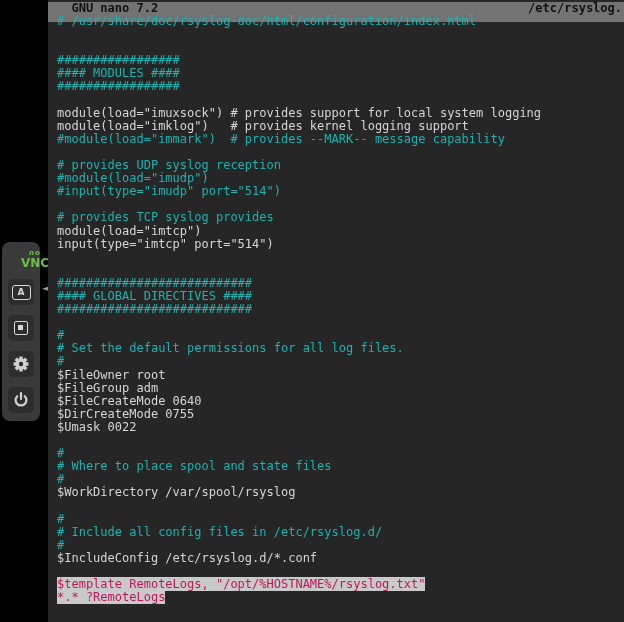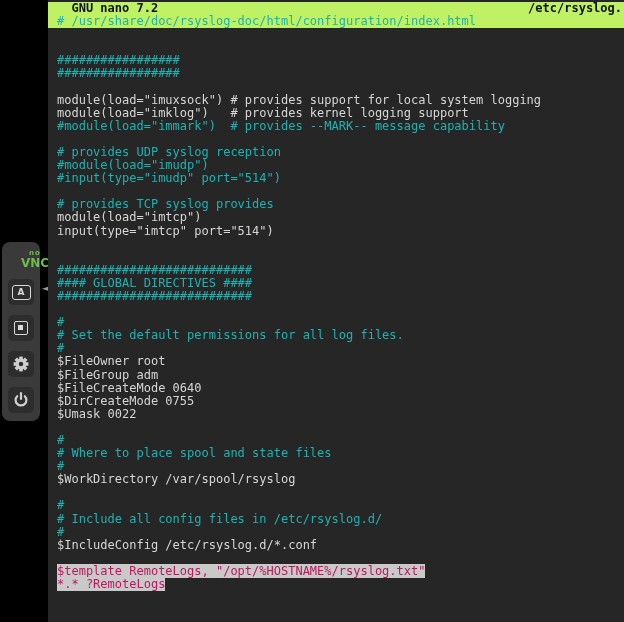--- a/index.html
+++ b/index.html
@@ -3,21 +3,21 @@
 <meta charset="utf-8">
 <style>
   html,body{margin:0;padding:0;}
   body{
     width:624px;height:622px;background:#000;position:relative;overflow:hidden;
     font-family:"DejaVu Sans Mono",monospace;
   }
   .sidebar-strip{position:absolute;left:0;top:0;width:48px;height:622px;background:#000;}
   .terminal{position:absolute;left:48px;top:0;width:576px;height:622px;background:#262626;}
   .titlebar{
-    position:absolute;left:0;top:2px;width:100%;height:26px;background:#bef264;color:#111;
+    position:absolute;left:0;top:2px;width:100%;height:20px;background:#737373;color:#111;
     font-size:12px;line-height:13px;font-weight:bold;display:flex;justify-content:space-between;
     box-sizing:border-box;padding:0 2px 0 9px;white-space:pre;
   }
   .editor{
     position:absolute;left:0;top:15px;width:100%;box-sizing:border-box;
     padding-left:9px;font-size:12px;
   }
   .line{height:13.1px;line-height:13.1px;white-space:pre;color:#d6d6d6;}
   .line.c{color:#1cb3b3;}
   .line.sel span{background:#c9c9c9;color:#be185d;}
@@ -91,20 +91,21 @@
 <div class="terminal">
   <div class="titlebar">
     <span>  GNU nano 7.2</span>
     <span>/etc/rsyslog.</span>
   </div>
   <div class="editor">
       <div class="line c"><span># /usr/share/doc/rsyslog-doc/html/configuration/index.html</span></div>
       <div class="line blank"><span> </span></div>
       <div class="line blank"><span> </span></div>
       <div class="line c"><span>#################</span></div>
+      <div class="line c"><span>#### MODULES ####</span></div>
       <div class="line c"><span>#################</span></div>
       <div class="line blank"><span> </span></div>
       <div class="line w"><span>module(load="imuxsock") # provides support for local system logging</span></div>
       <div class="line w"><span>module(load="imklog")   # provides kernel logging support</span></div>
       <div class="line c"><span>#module(load="immark")  # provides --MARK-- message capability</span></div>
       <div class="line blank"><span> </span></div>
       <div class="line c"><span># provides UDP syslog reception</span></div>
       <div class="line c"><span>#module(load="imudp")</span></div>
       <div class="line c"><span>#input(type="imudp" port="514")</span></div>
       <div class="line blank"><span> </span></div>

